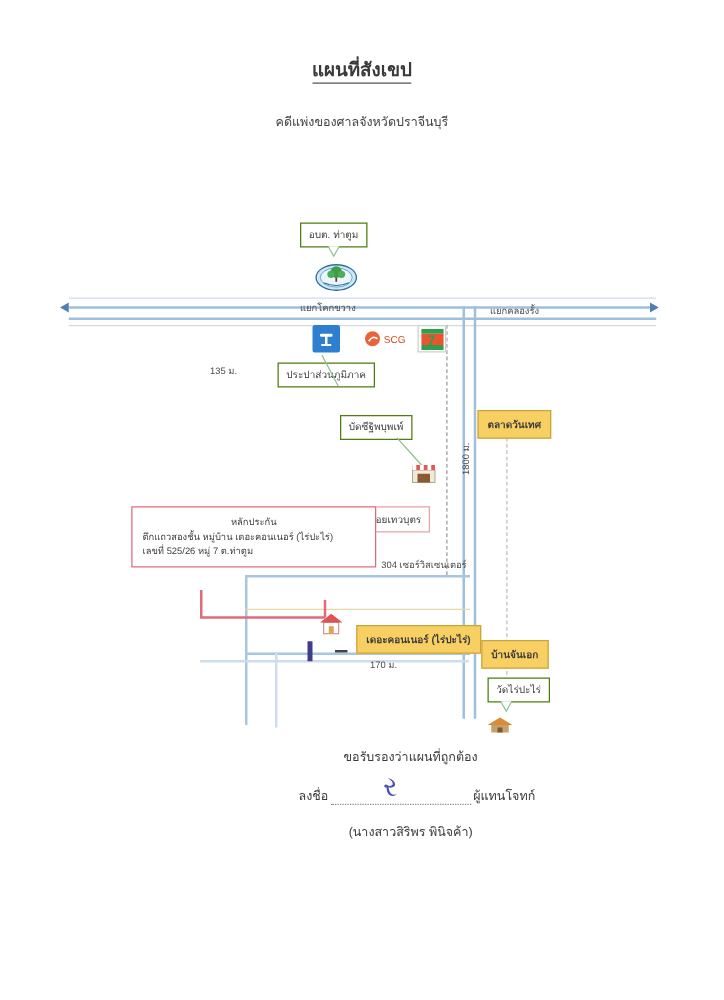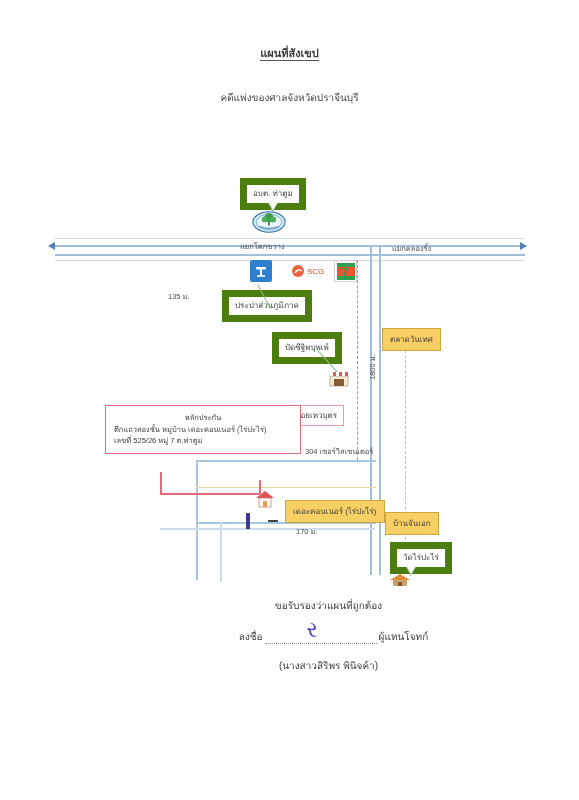--- a/index.html
+++ b/index.html
@@ -6,21 +6,21 @@
   body{
     width:579px;height:800px;background:#ffffff;
     font-family:"Liberation Sans","DejaVu Sans",sans-serif;
     color:#2b2b2b;position:relative;overflow:hidden;
   }
   .page{position:absolute;inset:0;background:#fff;}
 
   
   .doc-title{
     position:absolute;left:0;right:0;top:44px;text-align:center;
-    font-size:11px;font-weight:bold;color:#3a3a3a;
+    font-size:15px;font-weight:bold;color:#3a3a3a;
   }
   .doc-title span{border-bottom:1px solid #555;padding-bottom:1px;}
   .case-row{
     position:absolute;left:0;right:0;top:90px;
     display:flex;justify-content:center;gap:34px;
     font-size:10px;color:#444;
   }
 
   
   .map{position:absolute;left:0;top:150px;width:579px;height:440px;}
@@ -39,41 +39,42 @@
   
   .arrow{
     position:absolute;width:0;height:0;
     border-top:4px solid transparent;border-bottom:4px solid transparent;
     border-left:7px solid #4f7fb5;
   }
   .arrow.left{border-left:none;border-right:7px solid #4f7fb5;}
 
   
   .callout{
-    position:absolute;background:#ffffff;border:7px solid #4d7c0f;
+    position:absolute;background:#ffffff;border:1px solid #4d7c0f;
     font-size:8px;color:#3c3c3c;padding:4px 6px;text-align:left;
     line-height:1.25;white-space:nowrap;
   }
   .callout .tail{
     position:absolute;width:0;height:0;
     border-left:5px solid transparent;border-right:5px solid transparent;
     border-top:9px solid #8cc08c;left:50%;margin-left:-5px;bottom:-9px;
   }
   .callout .tail::after{
     content:"";position:absolute;left:-4px;top:-9px;width:0;height:0;
     border-left:4px solid transparent;border-right:4px solid transparent;
     border-top:7px solid #fff;
   }
   .leader-d{position:absolute;height:1px;background:#8cc08c;transform-origin:0 0;}
 
   
   .ybox{
     position:absolute;background:#f7cf63;border:1px solid #c9a63c;
     font-size:8px;color:#3c3c3c;padding:4px 7px;text-align:center;
     white-space:nowrap;
+    font-weight:bold;
   }
   
   .rbox{
     position:absolute;background:#fff;border:1px solid #e8a0a8;
     font-size:8px;color:#3c3c3c;padding:3px 6px;text-align:center;
     white-space:nowrap;
   }
   .redcard{
     position:absolute;background:#fff;border:1.5px solid #e36a7a;
     font-size:7.5px;color:#3c3c3c;padding:6px 8px;line-height:1.55;

